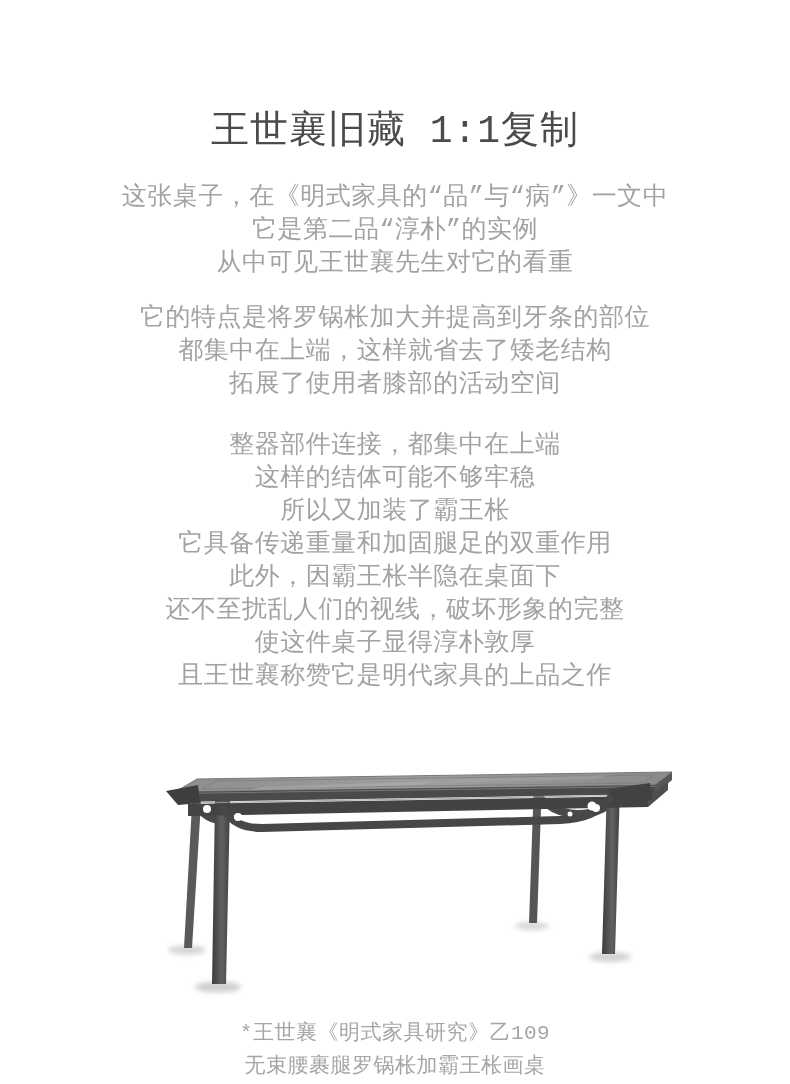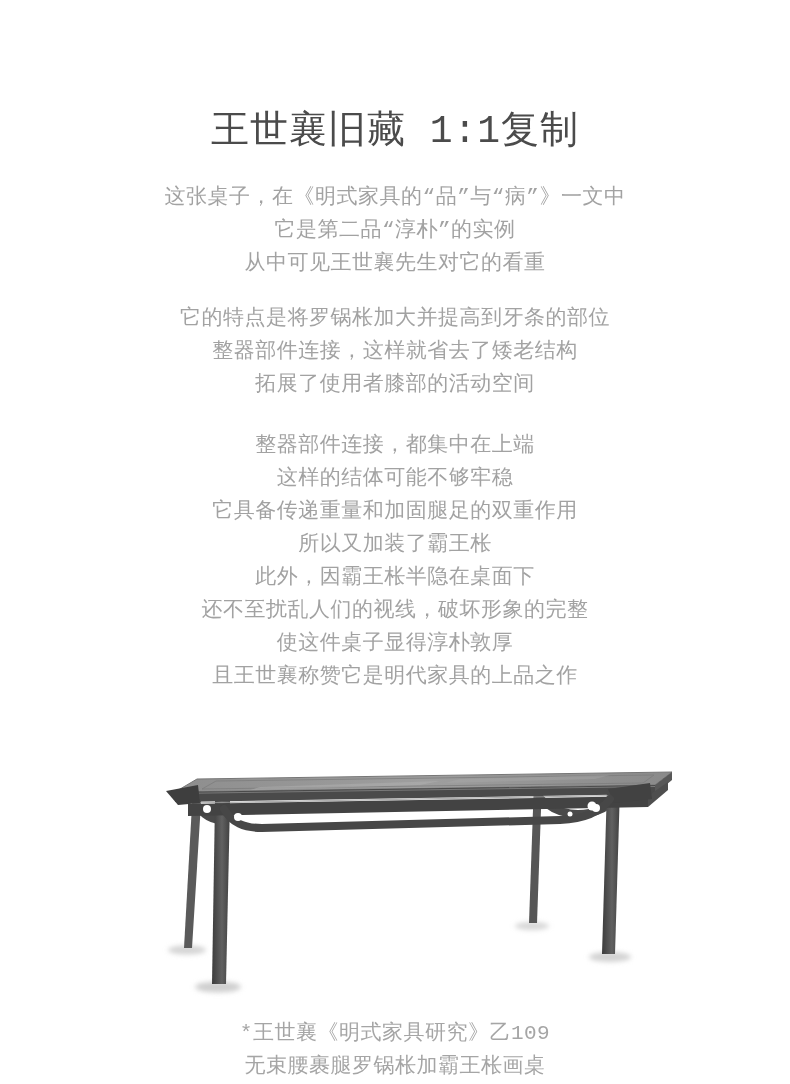--- a/index.html
+++ b/index.html
@@ -22,21 +22,21 @@
     line-height: 44px;
     font-weight: 300;
     letter-spacing: 1px;
     color: var(--title-text, #4b4b4b);
   }
   .para {
     position: absolute;
     left: 0;
     width: 790px;
     text-align: center;
-    font-size: 21px;
+    font-size: 25px;
     line-height: 33px;
     font-weight: 300;
     letter-spacing: 0.5px;
     color: var(--body-text, #a2a2a2);
   }
   .para .line { display: block; }
   .p1 { top: 146px; }
   .p2 { top: 267px; }
   .p3 { top: 394px; }
   .table-figure {
@@ -66,29 +66,29 @@
   <h1 class="title">王世襄旧藏 1:1复制</h1>
 
   <section class="para p1">
     <span class="line">这张桌子，在《明式家具的“品”与“病”》一文中</span>
     <span class="line">它是第二品“淳朴”的实例</span>
     <span class="line">从中可见王世襄先生对它的看重</span>
   </section>
 
   <section class="para p2">
     <span class="line">它的特点是将罗锅枨加大并提高到牙条的部位</span>
-    <span class="line">整器部件连接，这样就省去了矮老结构</span>
+    <span class="line">都集中在上端，这样就省去了矮老结构</span>
     <span class="line">拓展了使用者膝部的活动空间</span>
   </section>
 
   <section class="para p3">
     <span class="line">整器部件连接，都集中在上端</span>
     <span class="line">这样的结体可能不够牢稳</span>
+    <span class="line">所以又加装了霸王枨</span>
     <span class="line">它具备传递重量和加固腿足的双重作用</span>
-    <span class="line">所以又加装了霸王枨</span>
     <span class="line">此外，因霸王枨半隐在桌面下</span>
     <span class="line">还不至扰乱人们的视线，破坏形象的完整</span>
     <span class="line">使这件桌子显得淳朴敦厚</span>
     <span class="line">且王世襄称赞它是明代家具的上品之作</span>
   </section>
 
   <figure class="table-figure">
     <svg viewBox="0 0 540 250" width="540" height="250" aria-hidden="true">
       <defs>
         <filter id="soft" x="-80%" y="-80%" width="260%" height="260%">

